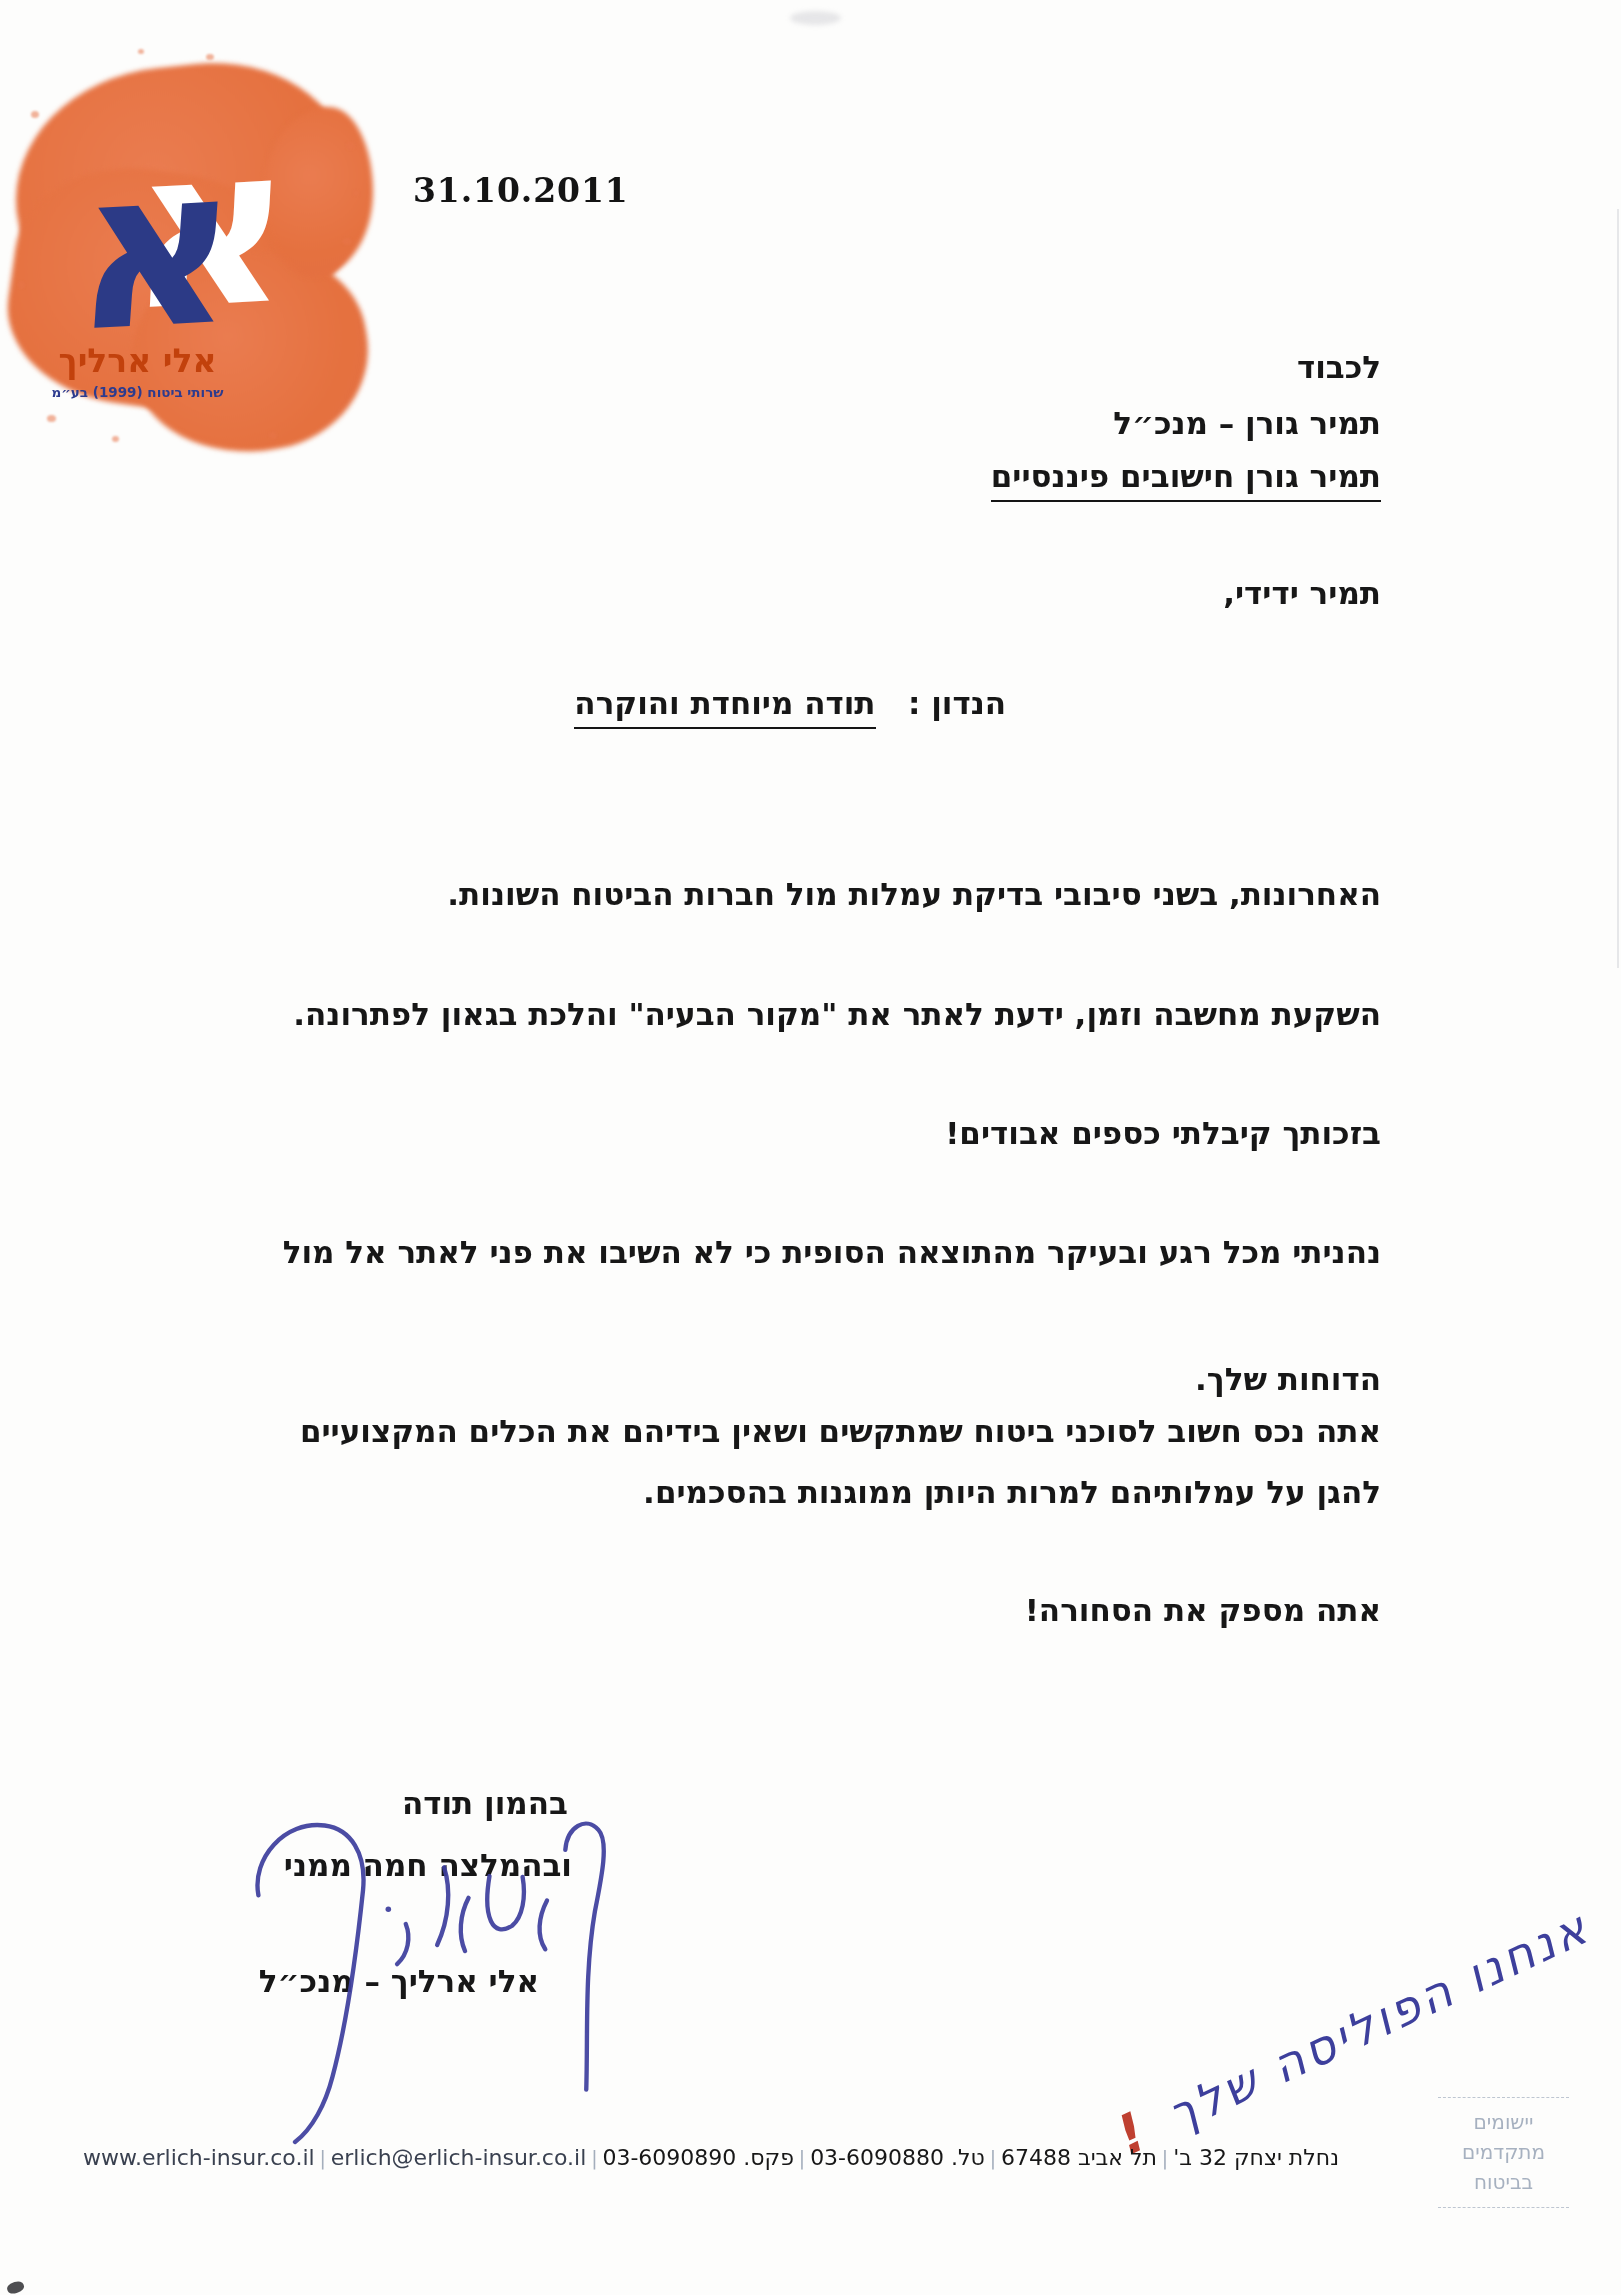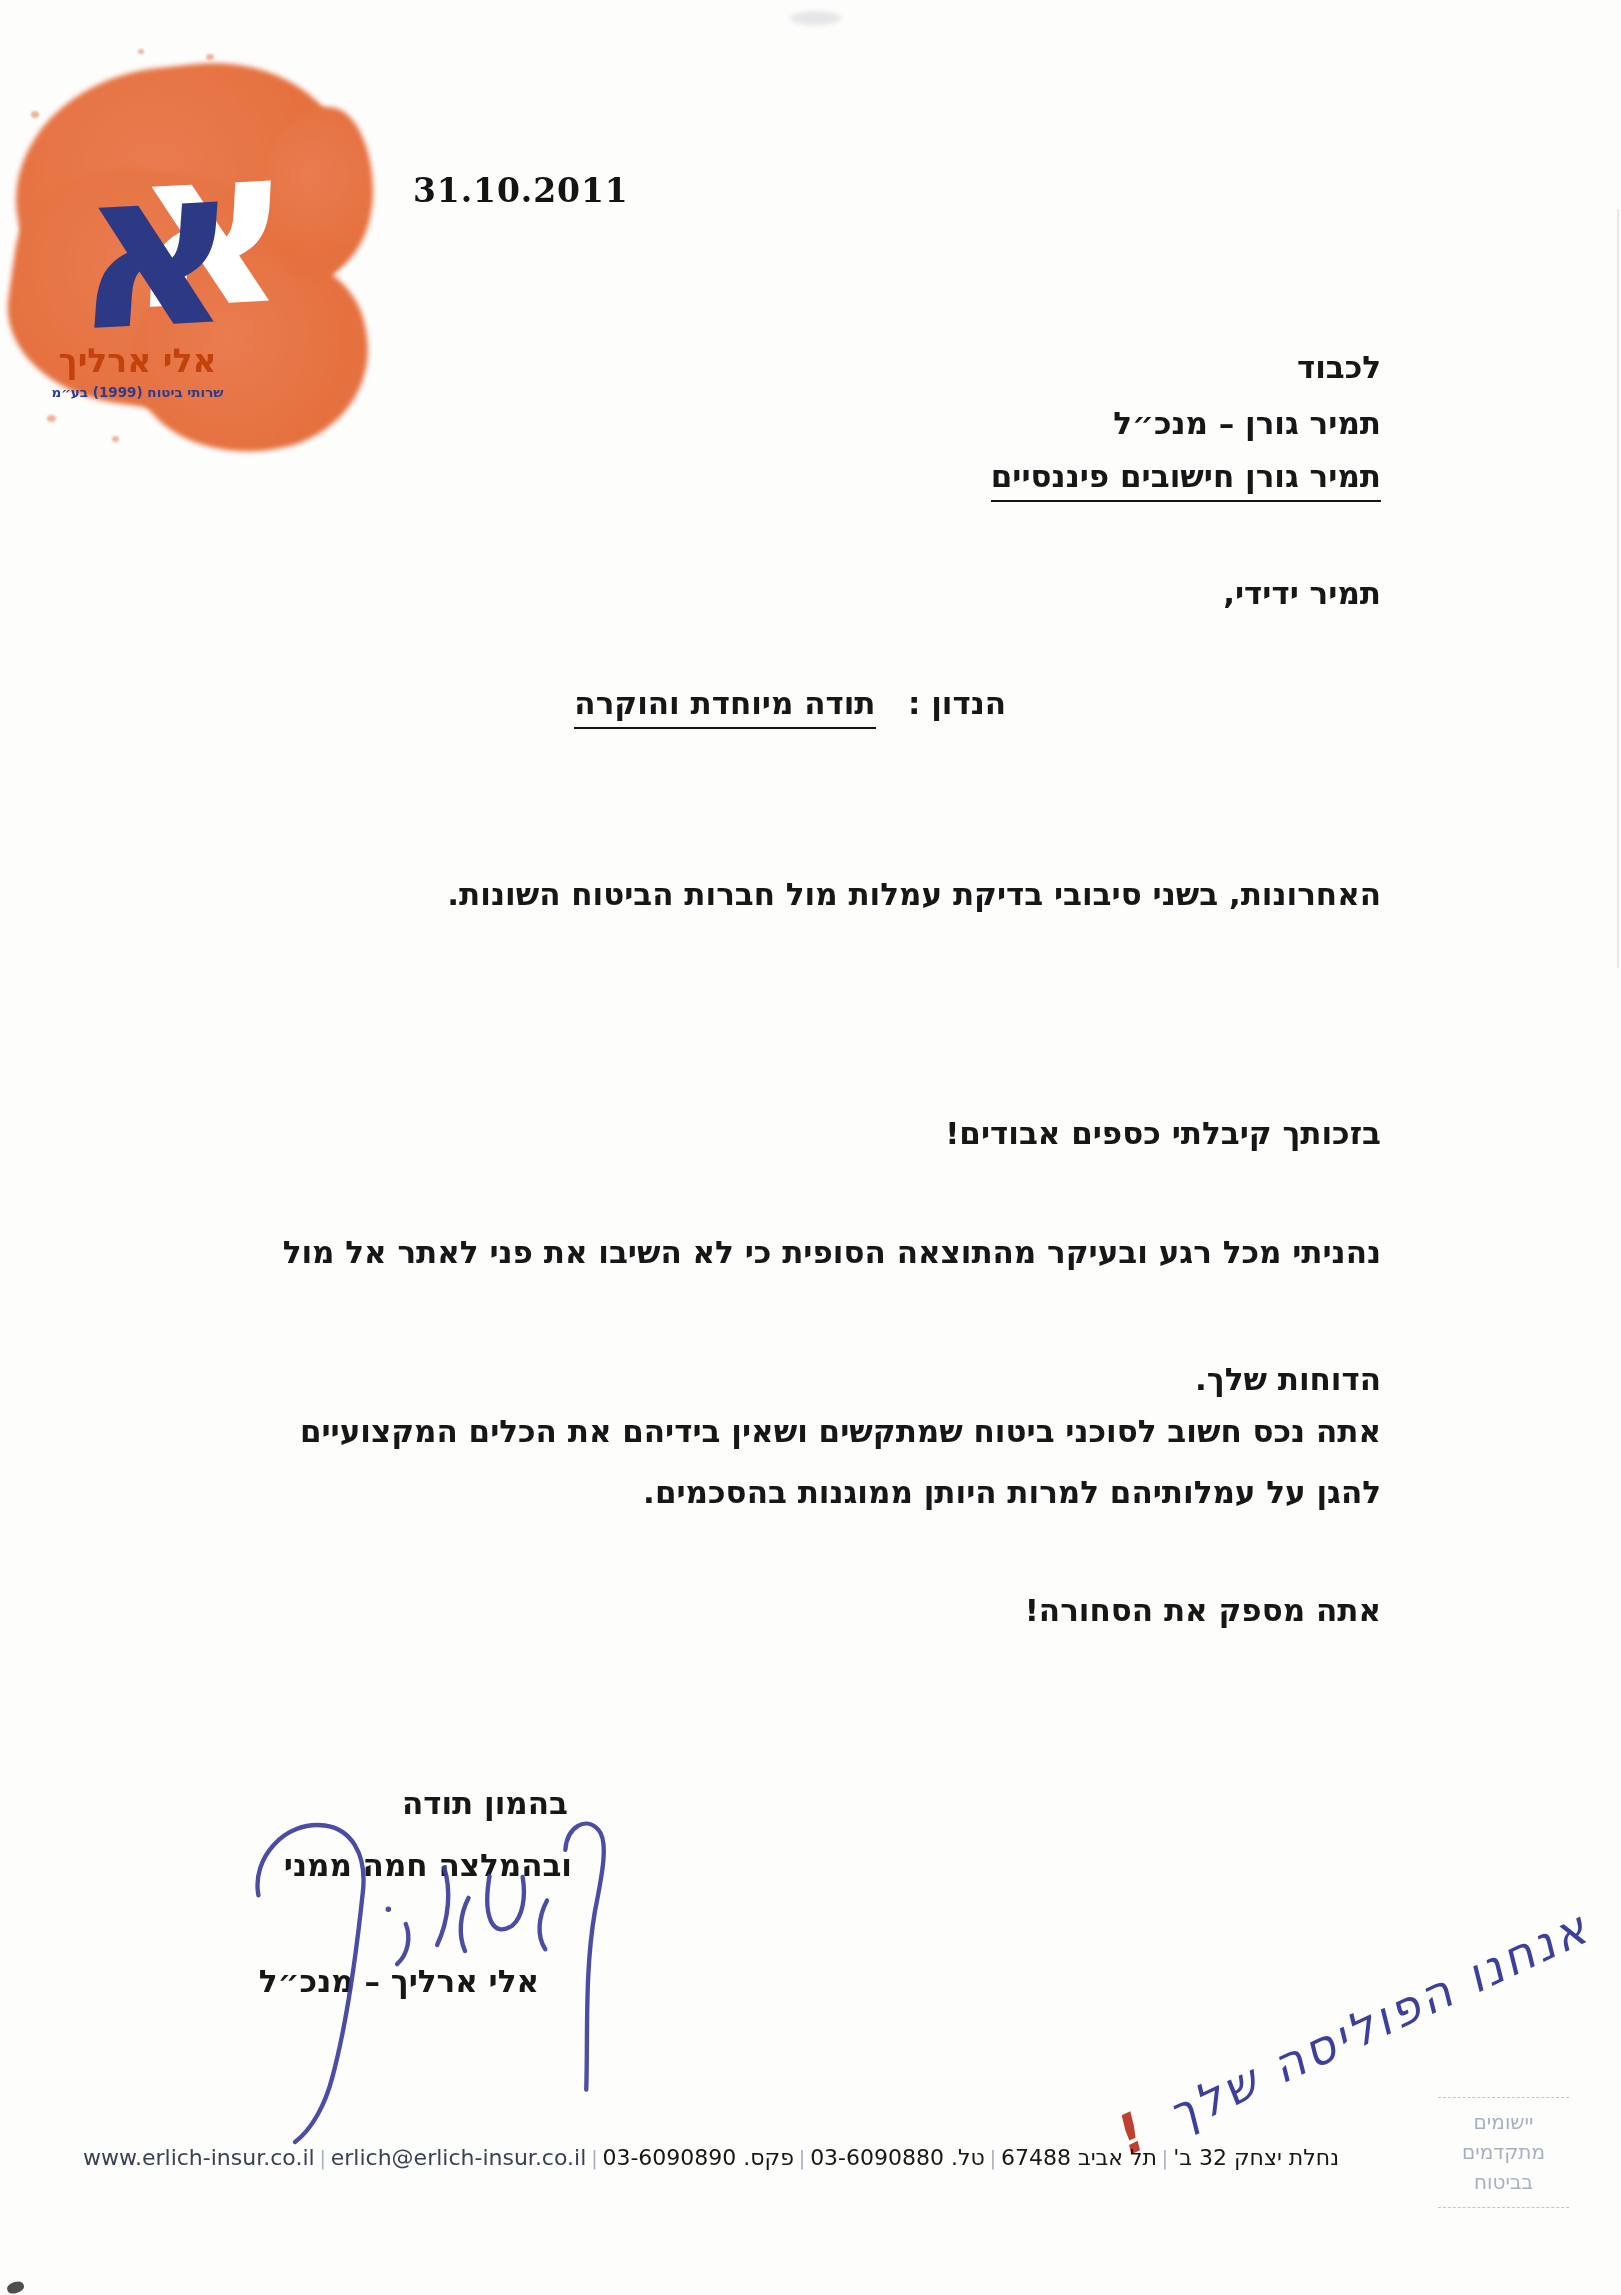--- a/index.html
+++ b/index.html
@@ -114,20 +114,21 @@
 
   <div class="abs he addr-line" style="top:578px;">תמיר ידידי,</div>
 
   <div class="abs he" style="top:688px;right:616px;font-size:31px;">
     <span>הנדון :</span>
     <span>&nbsp;</span>
     <span class="underlined">תודה מיוחדת והוקרה</span>
   </div>
 
   <div class="abs he body-line" style="top:879px;">האחרונות, בשני סיבובי בדיקת עמלות מול חברות הביטוח השונות.</div>
+  <div class="abs he body-line" style="top:999px;">השקעת מחשבה וזמן, ידעת לאתר את "מקור הבעיה" והלכת בגאון לפתרונה.</div>
   <div class="abs he body-line" style="top:1118px;">בזכותך קיבלתי כספים אבודים!</div>
   <div class="abs he body-line" style="top:1237px;">נהניתי מכל רגע ובעיקר מהתוצאה הסופית כי לא השיבו את פני לאתר אל מול</div>
   <div class="abs he body-line" style="top:1364px;">הדוחות שלך.</div>
   <div class="abs he body-line" style="top:1416px;">אתה נכס חשוב לסוכני ביטוח שמתקשים ושאין בידיהם את הכלים המקצועיים</div>
   <div class="abs he body-line" style="top:1477px;">להגן על עמלותיהם למרות היותן ממוגנות בהסכמים.</div>
   <div class="abs he body-line" style="top:1595px;">אתה מספק את הסחורה!</div>
 
   <div class="abs he" style="top:1788px;right:1054px;font-size:31px;">בהמון תודה</div>
   <div class="abs he" style="top:1850px;right:1050px;font-size:31px;">ובהמלצה חמה ממני</div>
   <div class="abs he" style="top:1966px;right:1083px;font-size:31px;">אלי ארליך – מנכ״ל</div>

